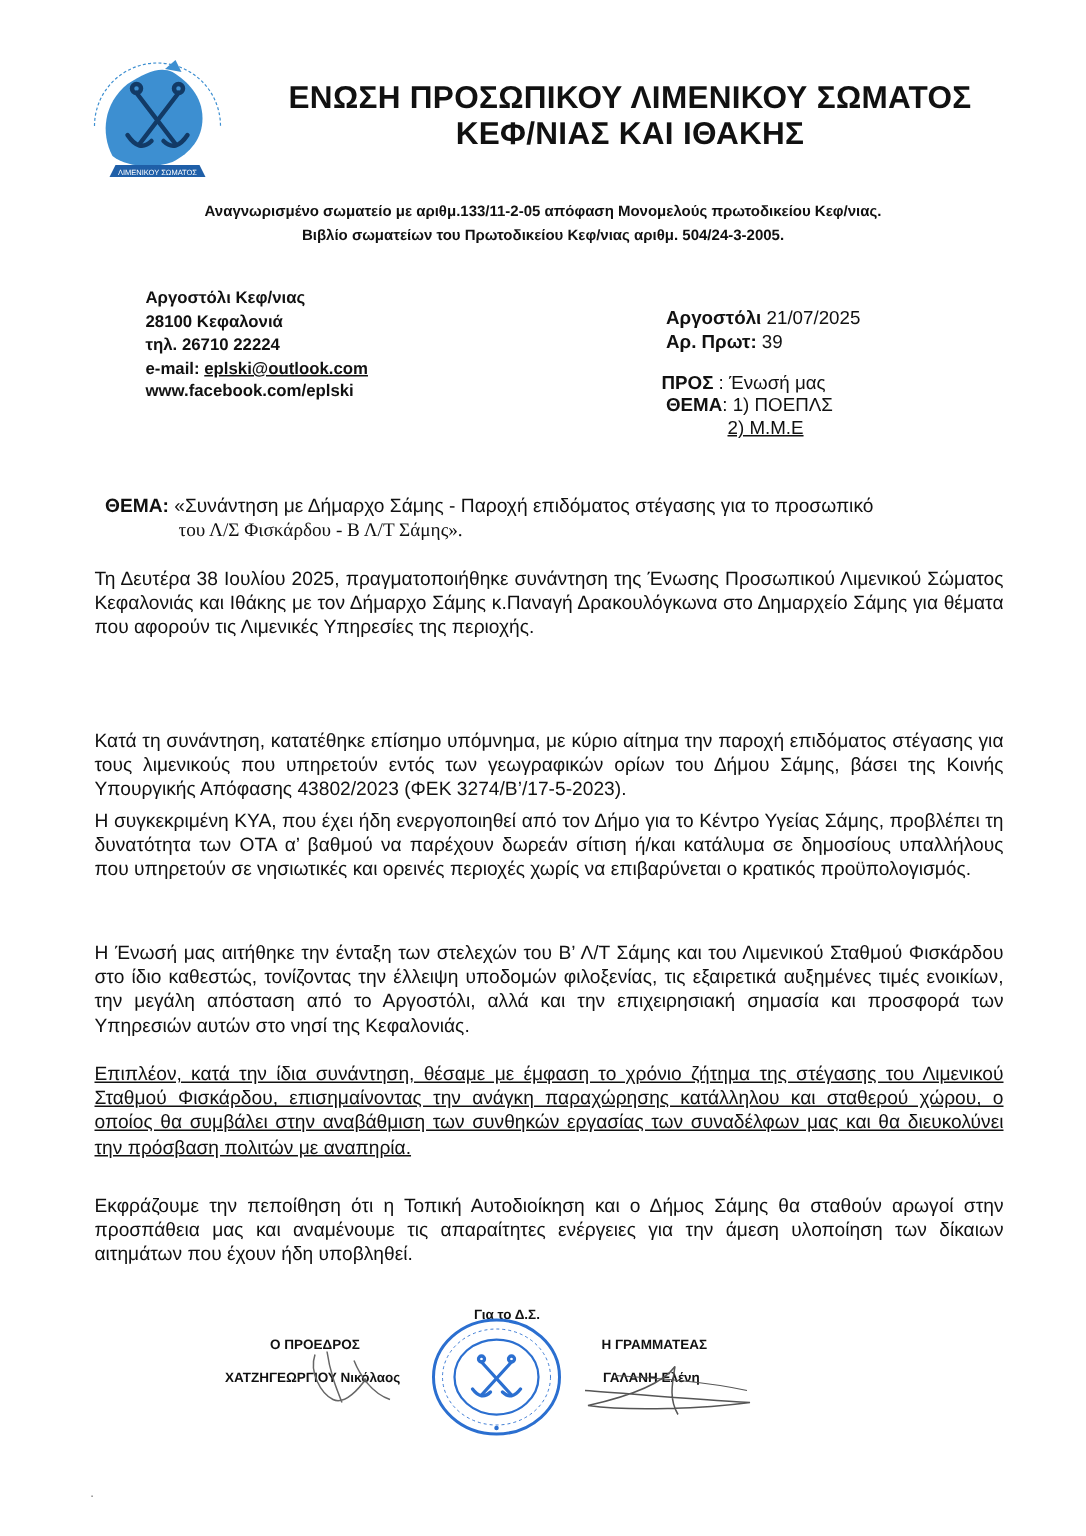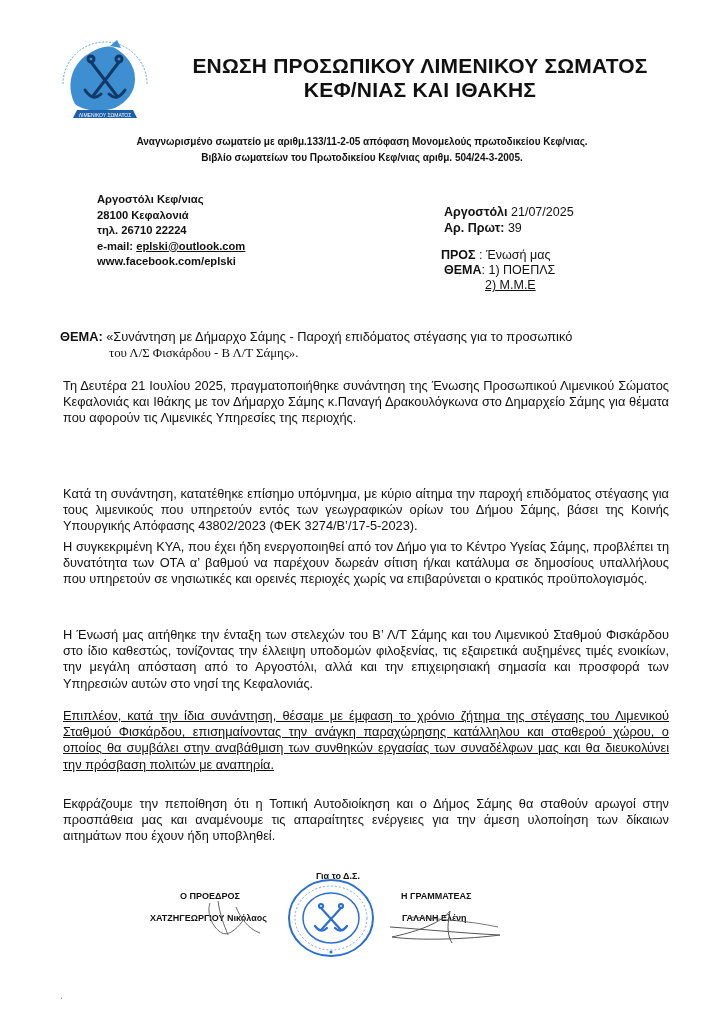--- a/index.html
+++ b/index.html
@@ -9,21 +9,21 @@
     .logo { left: 55px; top: 34px; width: 100px; height: 92px; }
     .title { left: 160px; top: 54px; width: 520px; text-align: center;
              font-size: 21px; font-weight: bold; line-height: 24px; letter-spacing: 0.2px; }
     .reg { left: 30px; top: 134px; width: 664px; text-align: center;
            font-size: 10px; font-weight: bold; line-height: 16px; }
     .contact { left: 61px; top: 192px; font-size: 11.2px; font-weight: bold; line-height: 15.5px; margin-left: 36px; }
     .contact a { color: #111; text-decoration: underline; }
     .ref { left: 444px; top: 204px; font-size: 12.5px; line-height: 16px; }
     .ref b { font-weight: bold; }
     .recip { left: 441px; top: 248px; font-size: 12.5px; line-height: 15px; }
-    .subject { left: 60px; top: 329px; width: 610px; font-size: 12.8px; line-height: 16px; }
+    .subject { left: 70px; top: 329px; width: 610px; font-size: 12.8px; line-height: 16px; }
     .subject .lbl { font-weight: bold; }
     .subject .cont { padding-left: 49px; display: block; font-family: Liberation Serif, serif; }
     .body { left: 63px; width: 606px; font-size: 12.8px; line-height: 16.2px; text-align: justify; }
     .body p { margin: 0; }
     .sig { font-size: 9px; font-weight: bold; }
     .stamp { left: 287px; top: 878px; width: 88px; height: 80px; }
   </style>
 </head>
 <body>
 
@@ -87,21 +87,21 @@
     <span>2) Μ.Μ.Ε</span>
   </div>
 </div>
 
 <div class="abs subject">
   <span class="lbl">ΘΕΜΑ:</span><span> «Συνάντηση με Δήμαρχο Σάμης - Παροχή επιδόματος στέγασης για το προσωπικό</span>
   <span class="cont">του Λ/Σ Φισκάρδου - Β Λ/Τ Σάμης».</span>
 </div>
 
 <div class="abs body" style="top:378px;">
-  <p>Τη Δευτέρα 21 Ιουλίου 2025, πραγματοποιήθηκε συνάντηση της Ένωσης Προσωπικού Λιμενικού Σώματος Κεφαλονιάς και Ιθάκης με τον Δήμαρχο Σάμης κ.Παναγή Δρακουλόγκωνα στο Δημαρχείο Σάμης για θέματα που αφορούν τις Λιμενικές Υπηρεσίες της περιοχής.</p>
+  <p>Τη Δευτέρα 38 Ιουλίου 2025, πραγματοποιήθηκε συνάντηση της Ένωσης Προσωπικού Λιμενικού Σώματος Κεφαλονιάς και Ιθάκης με τον Δήμαρχο Σάμης κ.Παναγή Δρακουλόγκωνα στο Δημαρχείο Σάμης για θέματα που αφορούν τις Λιμενικές Υπηρεσίες της περιοχής.</p>
 </div>
 <div class="abs body" style="top:486px;">
   <p>Κατά τη συνάντηση, κατατέθηκε επίσημο υπόμνημα, με κύριο αίτημα την παροχή επιδόματος στέγασης για τους λιμενικούς που υπηρετούν εντός των γεωγραφικών ορίων του Δήμου Σάμης, βάσει της Κοινής Υπουργικής Απόφασης 43802/2023 (ΦΕΚ 3274/Β’/17-5-2023).</p>
 </div>
 <div class="abs body" style="top:539px;">
   <p>Η συγκεκριμένη ΚΥΑ, που έχει ήδη ενεργοποιηθεί από τον Δήμο για το Κέντρο Υγείας Σάμης, προβλέπει τη δυνατότητα των ΟΤΑ α’ βαθμού να παρέχουν δωρεάν σίτιση ή/και κατάλυμα σε δημοσίους υπαλλήλους που υπηρετούν σε νησιωτικές και ορεινές περιοχές χωρίς να επιβαρύνεται ο κρατικός προϋπολογισμός.</p>
 </div>
 <div class="abs body" style="top:627px;">
   <p>Η Ένωσή μας αιτήθηκε την ένταξη των στελεχών του Β’ Λ/Τ Σάμης και του Λιμενικού Σταθμού Φισκάρδου στο ίδιο καθεστώς, τονίζοντας την έλλειψη υποδομών φιλοξενίας, τις εξαιρετικά αυξημένες τιμές ενοικίων, την μεγάλη απόσταση από το Αργοστόλι, αλλά και την επιχειρησιακή σημασία και προσφορά των Υπηρεσιών αυτών στο νησί της Κεφαλονιάς.</p>
 </div>

